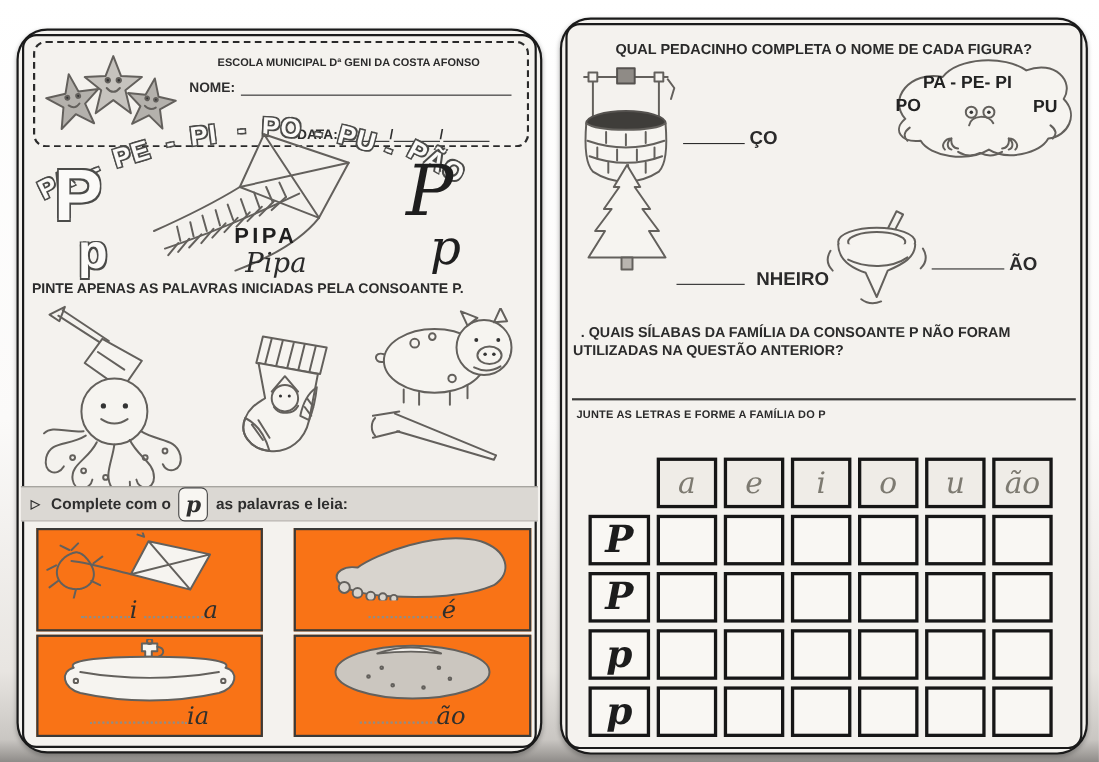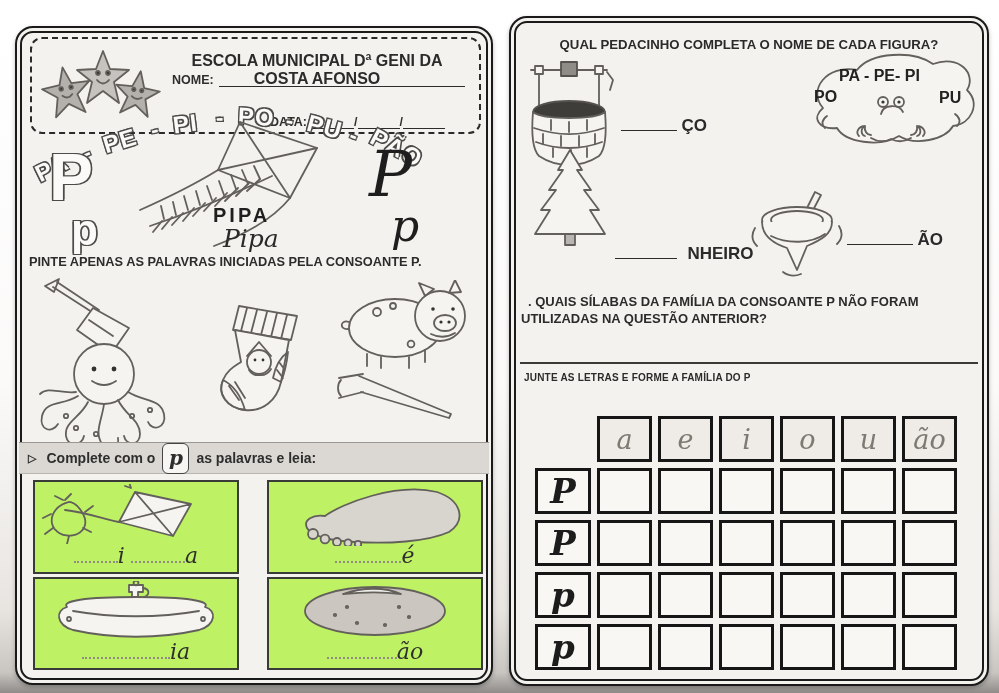--- a/index.html
+++ b/index.html
@@ -3,38 +3,38 @@
 <meta charset="utf-8">
 <style>
   html,body{margin:0;padding:0;}
   body{
     width:999px;height:693px;position:relative;overflow:hidden;
     font-family:"Liberation Sans",sans-serif;color:#2b2b2b;
     background:linear-gradient(180deg,#ffffff 0%,#fbfaf9 55%,#e8e5e1 88%,#c9c6c2 97%,#8e8b88 100%);
   }
   .abs{position:absolute;}
   .page{
-    position:absolute;border:2.5px solid #1a1a1a;border-radius:18px;background:#f4f2ee;
+    position:absolute;border:2.5px solid #1a1a1a;border-radius:28px;background:#f4f2ee;
     box-shadow:0 2px 4px rgba(0,0,0,.25);
   }
   .page-inner{position:absolute;inset:3px;border:2px solid #1a1a1a;border-radius:13px;pointer-events:none;}
   .bold{font-weight:bold;}
   .bubble{
     font-weight:bold;color:#fbfaf8;letter-spacing:1px;
     text-shadow:-1.4px -1.4px 0 #4b4b49,1.4px -1.4px 0 #4b4b49,-1.4px 1.4px 0 #4b4b49,1.4px 1.4px 0 #4b4b49;
   }
   .cursive{font-family:"DejaVu Serif",serif;font-style:italic;}
   .blank-solid{display:inline-block;border-bottom:1.7px solid #2c2c2c;height:13px;vertical-align:baseline;}
   .blank-dot{display:inline-block;border-bottom:2px dotted #8f8d86;height:9px;vertical-align:baseline;}
   .wline{flex:1;border-bottom:1.7px solid #2c2c2c;height:12px;}
   .hdr-row{display:flex;align-items:flex-end;font-weight:bold;font-size:12.5px;color:#2e2e2e;}
   svg{display:block;}
   .pic{stroke:#63605c;fill:none;stroke-width:1.8;stroke-linecap:round;stroke-linejoin:round;}
   .picfill{fill:#f6f4f0;}
-  .fillbox{position:absolute;border:2.2px solid #3a3a38;background:#bef264;}
+  .fillbox{position:absolute;border:2.2px solid #3a3a38;background:#f97316;}
   .answer-row{position:absolute;left:0;right:0;bottom:6px;text-align:center;font-size:22px;line-height:20px;color:#2f2f2d;}
   .band{position:absolute;left:2px;right:2px;background:#dbd8d3;border-top:1.5px solid #9a9792;border-bottom:1px solid #b9b6b1;
         display:flex;align-items:center;font-size:14px;font-weight:600;color:#2e2e2e;}
   .pbox{display:inline-flex;align-items:center;justify-content:center;width:25px;height:29px;border:1.6px solid #444;
         border-radius:6px;margin:0 7px;background:#f8f6f2;font-size:20px;}
   .ptable{display:grid;grid-template-columns:56px repeat(6,55px);grid-auto-rows:46px;gap:6px;}
   .cell{border:3px solid #161616;background:#f9f7f3;display:flex;align-items:center;justify-content:center;}
   .cell.corner{border:none;background:transparent;}
   .vcell{font-size:27px;color:#7d7a71;background:#efece7;}
   .lcell{font-size:34px;color:#1c1c1c;font-weight:bold;}
@@ -63,21 +63,21 @@
           <path d="M-6,1 Q0,8 6,1"></path>
         </g>
         <g transform="translate(97,50) rotate(9)">
           <path fill="#b4b1ac" d="M0,-24 L6,-8 L22,-7 L9,3 L14,20 L0,10 L-14,20 L-9,3 L-22,-7 L-6,-8 Z"></path>
           <circle cx="-4" cy="-5" r="1.7" fill="#333"></circle>
             <circle cx="4" cy="-5" r="1.7" fill="#333"></circle>
           <path d="M-5,2 Q0,6 5,2"></path>
         </g>
       </g>
     </svg>
-    <div class="abs bold" style="left:132px;top:13px;width:306px;text-align:center;font-size:16px;">ESCOLA MUNICIPAL Dª GENI DA COSTA AFONSO</div>
+    <div class="abs bold" style="left:132px;top:13px;width:306px;text-align:center;font-size:10px;">ESCOLA MUNICIPAL Dª GENI DA COSTA AFONSO</div>
     <div class="hdr-row abs" style="left:140px;top:34px;right:14px;">
       <span>NOME:</span>
       <span class="wline" style="margin-left:5px;"></span>
     </div>
     <div class="hdr-row abs" style="left:238px;top:76px;right:18px;">
       <span>DATA:</span>
       <span class="blank-solid" style="width:42px;margin-left:5px;"></span>
       <span>/</span>
       <span class="blank-solid" style="width:42px;"></span>
       <span>/</span>

